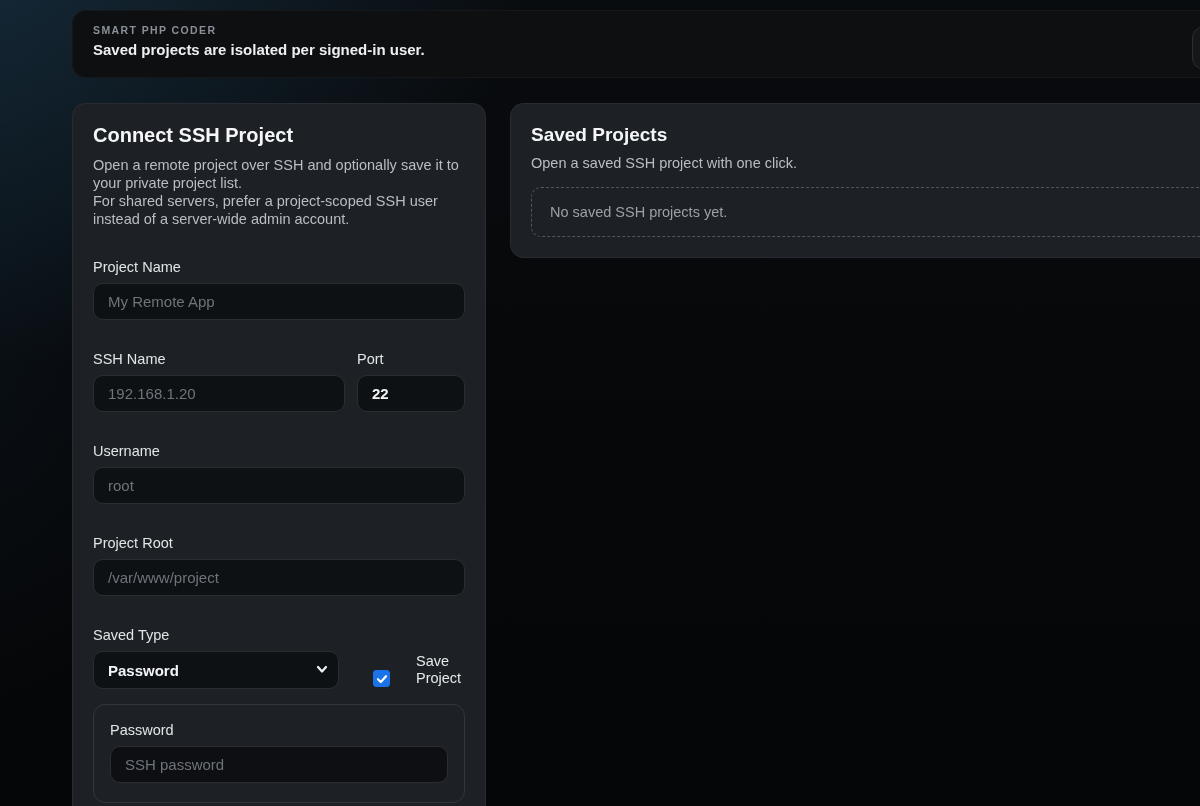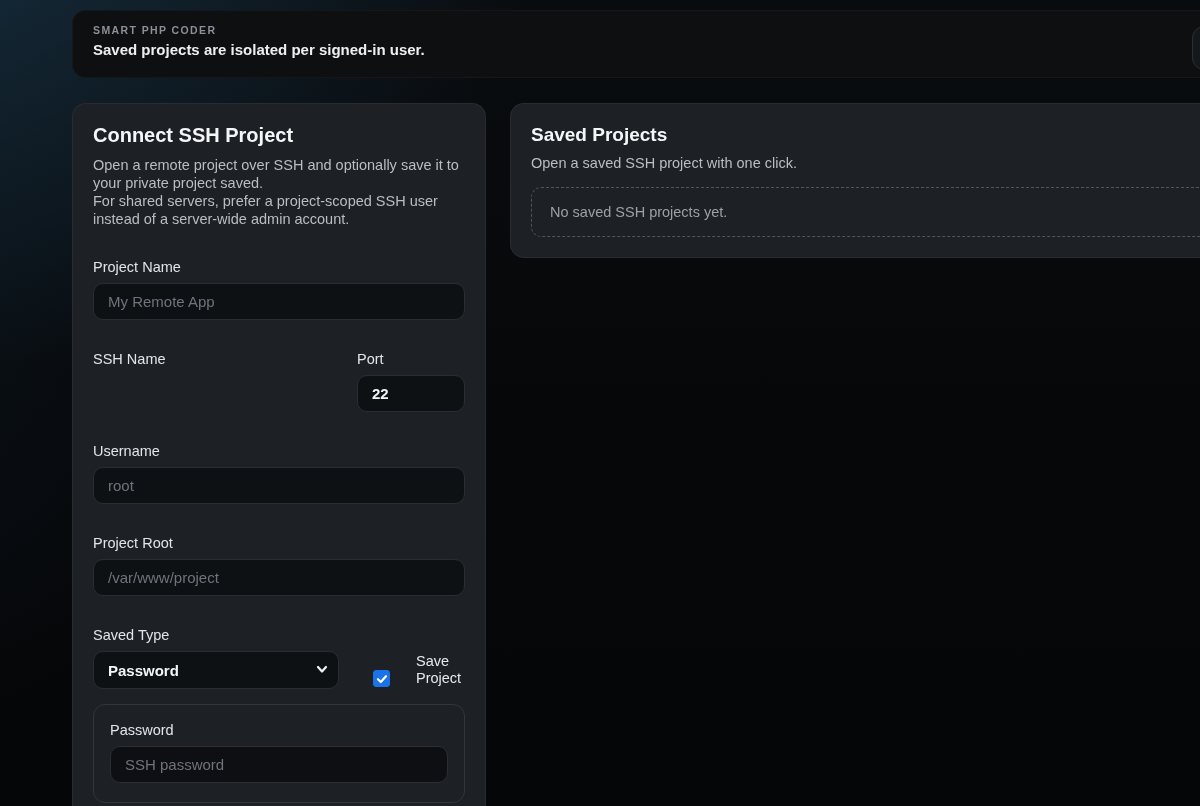--- a/index.html
+++ b/index.html
@@ -131,30 +131,31 @@
   <div class="kicker">SMART PHP CODER</div>
   <div class="headline">Saved projects are isolated per signed-in user.</div>
   <div class="header-pill"></div>
 </header>
 
 <main class="cards">
 
   <section class="card connect-card">
     <h2 class="card-title">Connect SSH Project</h2>
     <div class="card-desc">
-      <div>Open a remote project over SSH and optionally save it to your private project saved.</div>
+      <div>Open a remote project over SSH and optionally save it to your private project list.</div>
       <div>For shared servers, prefer a project-scoped SSH user instead of a server-wide admin account.</div>
     </div>
 
     <div class="field-label">Project Name</div>
     <input class="text-input" type="text" placeholder="My Remote App" style="">
 
     <div class="row">
       <div class="col-host">
         <div class="field-label">SSH Name</div>
+        <input class="text-input" type="text" placeholder="192.168.1.20" style="">
       </div>
       <div class="col-port">
         <div class="field-label">Port</div>
         <input class="text-input port-input" type="text" value="22" style="">
       </div>
     </div>
 
     <div class="field-label">Username</div>
     <input class="text-input" type="text" placeholder="root" style="">
 

